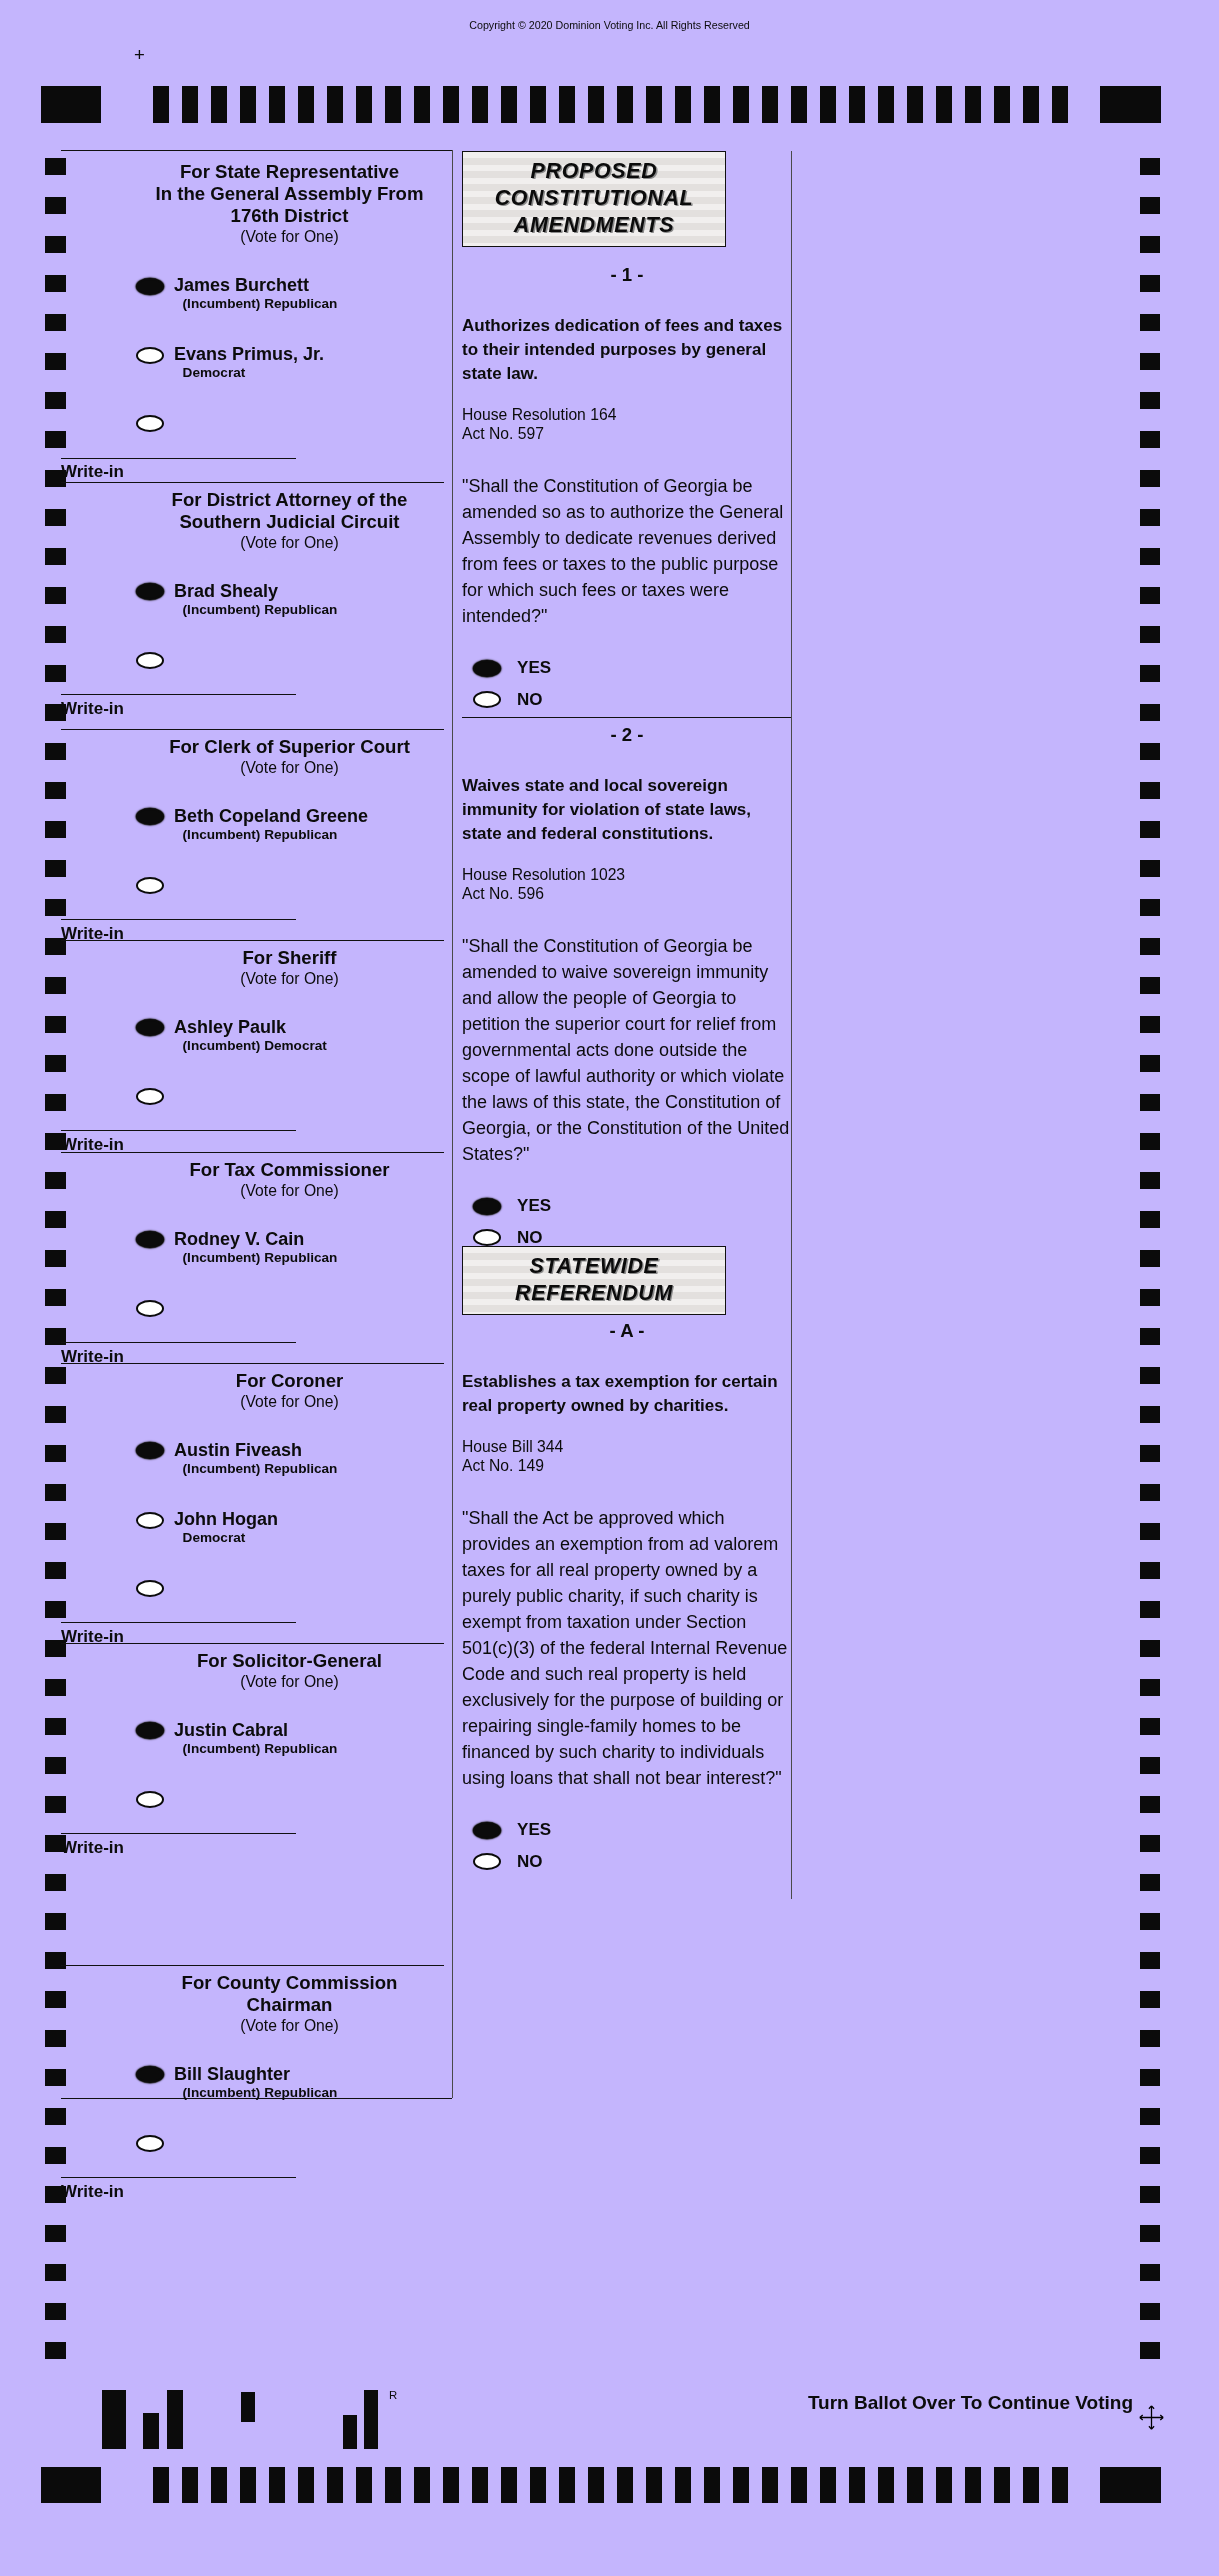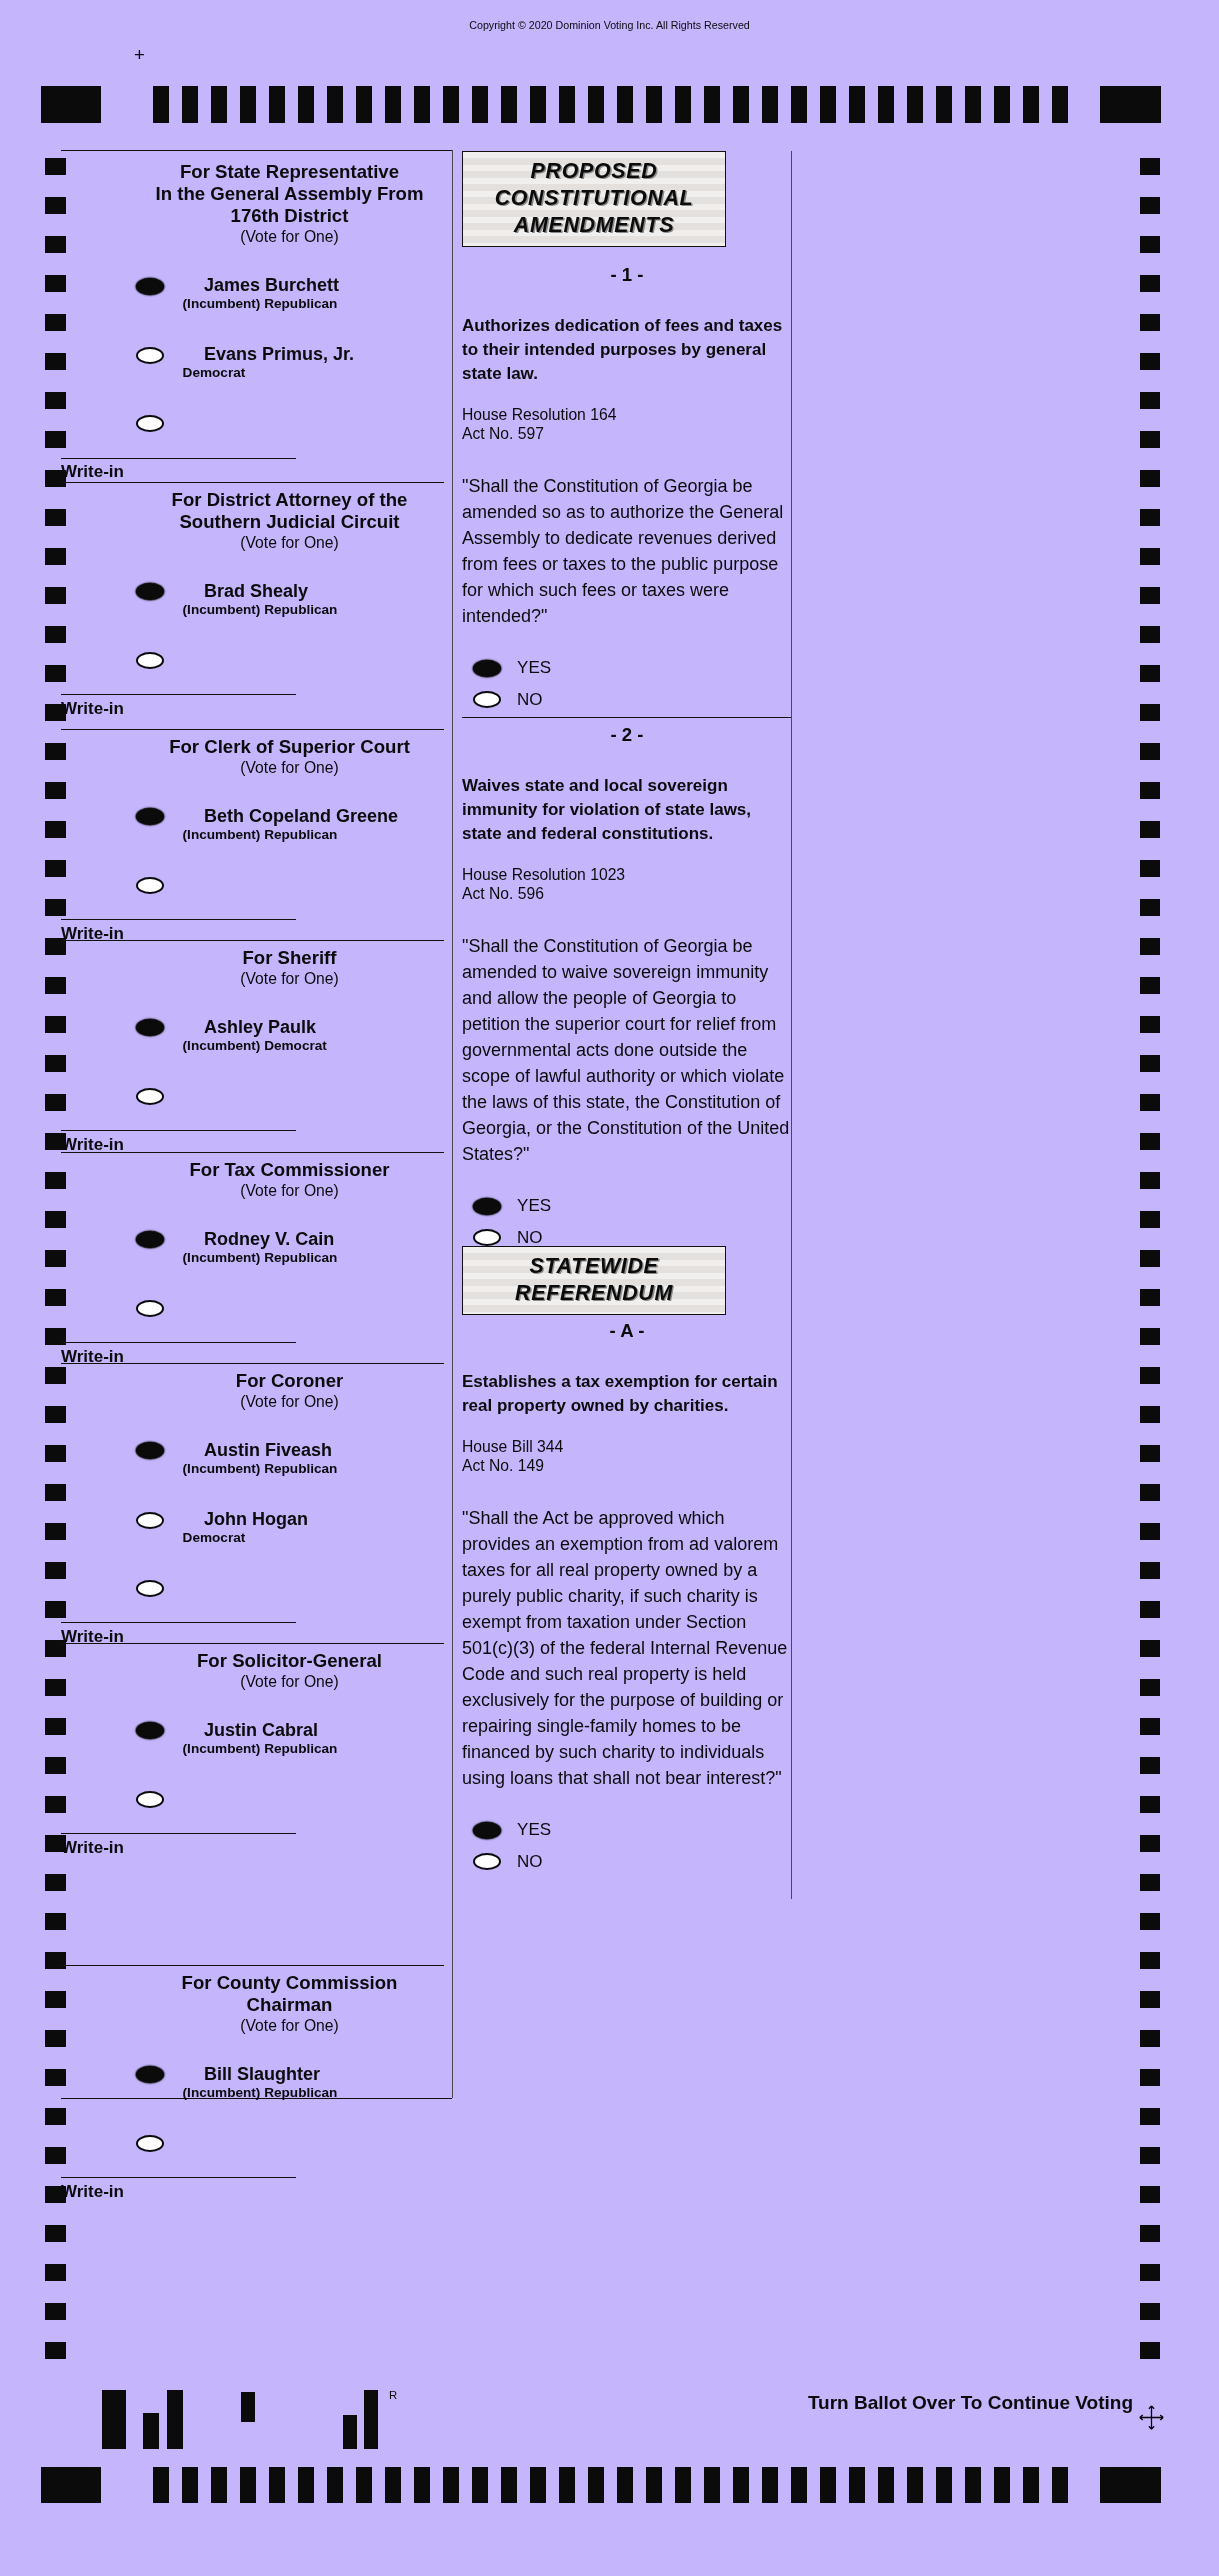--- a/index.html
+++ b/index.html
@@ -37,21 +37,21 @@
   .contest-title{margin-left:75px;width:307px;text-align:center;
     font-weight:bold;font-size:18.6px;line-height:22px;}
   .vote-for{margin-left:75px;width:307px;text-align:center;font-size:15.7px;margin-top:1.4px;}
   .cand{display:flex;align-items:flex-start;margin-left:75px;margin-top:32px;}
   .cand.first{margin-top:28.5px;}
   .oval{display:inline-block;width:24px;height:13px;border:2.1px solid #0b0b0b;
     border-radius:50%;flex:none;background:#fff;}
   .oval.filled{background:#0b0b0b;box-shadow:0 0 1.4px 0.7px #222;}
   .cand .oval{margin-top:2.9px;}
   .cand-text{margin-left:10px;}
-  .cand-name{font-weight:bold;font-size:18px;line-height:20px;margin-left:30px;}
+  .cand-name{font-weight:bold;font-size:18px;line-height:20px;}
   .cand-detail{font-weight:bold;font-size:13.6px;line-height:15.7px;margin-left:8.6px;margin-top:1.4px;}
   .blank-row{margin-left:75px;margin-top:34px;height:18.6px;}
   .write-in{margin-top:24px;width:243px;}
   .write-line{border-top:1.4px solid #111;width:235px;height:3.6px;}
   .write-label{font-weight:bold;font-size:17px;line-height:20px;}
   
   #c1{top:161px;} #c2{top:482px;} #c3{top:729px;} #c4{top:940px;}
   #c5{top:1152px;} #c6{top:1363px;} #c7{top:1643px;} #c8{top:1965px;}
   
   .section-box{position:absolute;left:462px;width:264px;border:1.4px solid #111;
@@ -61,21 +61,21 @@
     background:repeating-linear-gradient(180deg,#f1efee 0 6.4px,#e3e0de 6.4px 13px);font-style:italic;}
   #amendments-header{top:151px;}
   #referendum-header{top:1246px;}
   .measure{position:absolute;left:462px;width:330px;}
   #m1{top:264px;} #m2{top:724px;} #mA{top:1320px;}
   .m-number{text-align:center;font-weight:bold;font-size:18.6px;line-height:21.4px;margin-bottom:28.5px;}
   .m-summary{font-weight:bold;font-size:17px;line-height:24px;margin-bottom:20px;}
   .m-refs{font-size:15.7px;line-height:18.6px;margin-bottom:30px;}
   .m-question{font-size:18px;line-height:26px;margin-bottom:30px;}
   .yn-row{display:flex;align-items:center;margin-left:11.4px;margin-bottom:13px;height:18.6px;}
-  .yn-label{font-weight:normal;font-size:17px;margin-left:15.7px;}
+  .yn-label{font-weight:bold;font-size:17px;margin-left:15.7px;}
 </style>
 </head>
 <body>
 
 <div id="ballot">
 
   <div id="copyright">Copyright © 2020 Dominion Voting Inc. All Rights Reserved</div>
   <div id="plus-mark">+</div>
 
   <div class="blk" style="left:41px;top:86px;width:60px;height:37px;"></div>

